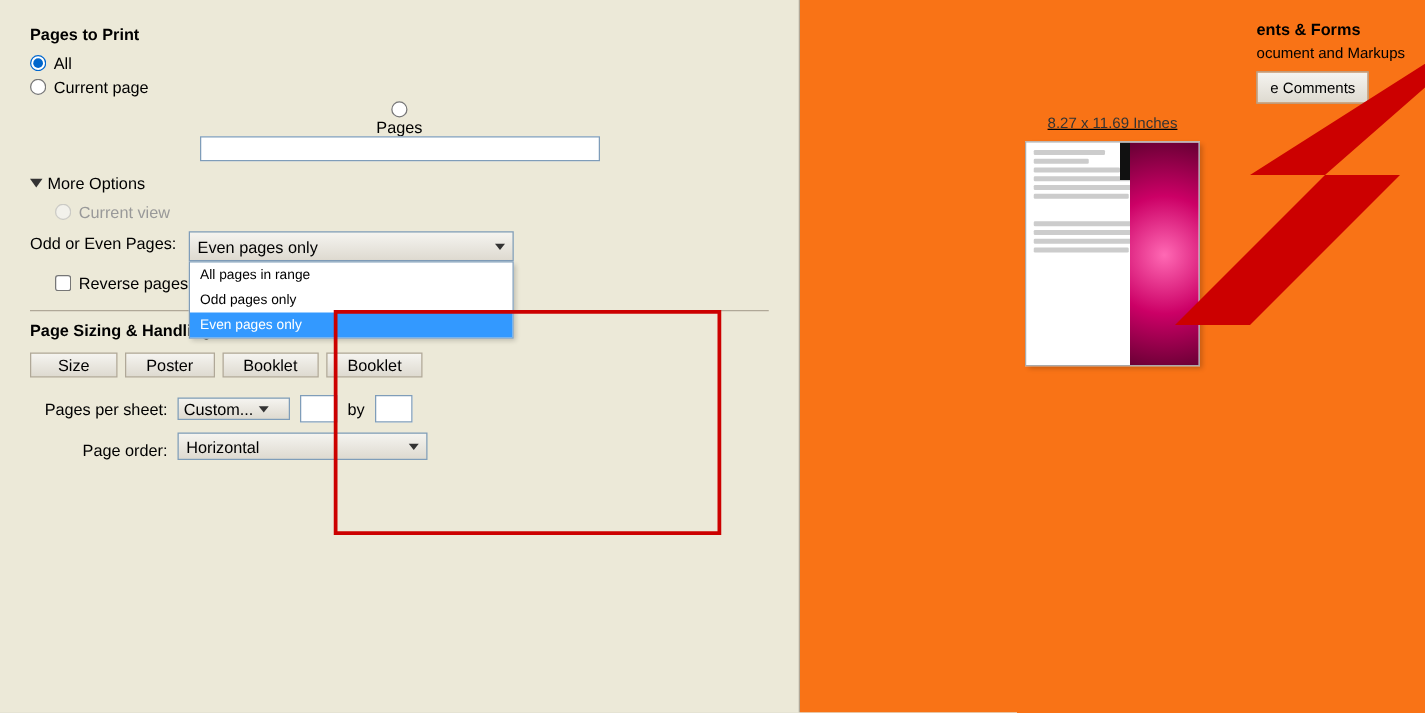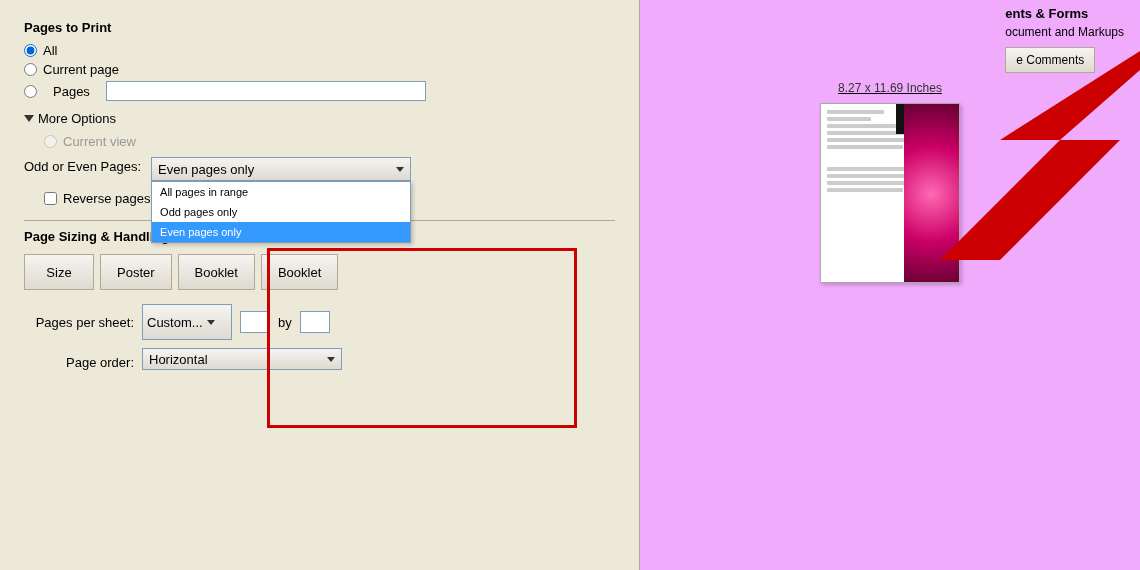--- a/index.html
+++ b/index.html
@@ -24,22 +24,22 @@
     .left-panel {
       width: 640px;
       padding: 20px 24px;
       background: #ece9d8;
       border-right: 1px solid #b0a898;
       flex-shrink: 0;
     }
 
     .right-panel {
       flex: 1;
-      background: #f0abfc;
-      padding: 6px 16px;
+      background: #f97316;
+      padding: 16px 16px;
       position: relative;
     }
 
     .section-header {
       font-weight: bold;
       font-size: 13px;
       margin-bottom: 8px;
       color: #000;
     }
 
@@ -57,21 +57,22 @@
     }
 
     .radio-item input[type="radio"] {
       margin: 0;
       accent-color: #0066cc;
     }
 
     .pages-input {
       display: flex;
       align-items: center;
-      gap: 16px;
+      gap: 0;
+      flex-direction: column;
     }
 
     .pages-input input[type="text"] {
       width: 320px;
       height: 20px;
       border: 1px solid #7f9db9;
       background: white;
       font-size: 12px;
       padding: 1px 4px;
     }
@@ -188,21 +189,21 @@
       margin-bottom: 10px;
     }
 
     .buttons-row {
       display: flex;
       gap: 6px;
       margin-bottom: 14px;
     }
 
     .btn {
-      height: 36px;
+      height: 20px;
       padding: 0 16px;
       border: 1px solid #b0a898;
       background: linear-gradient(to bottom, #f5f4f0, #dedad0);
       font-size: 13px;
       cursor: pointer;
       min-width: 70px;
     }
 
     .pages-per-sheet-row {
       display: flex;
@@ -213,21 +214,21 @@
 
     .pages-per-sheet-label {
       min-width: 110px;
       text-align: right;
       font-size: 13px;
     }
 
     .small-dropdown {
       display: flex;
       align-items: center;
-      height: 36px;
+      height: 18px;
       border: 1px solid #7f9db9;
       background: linear-gradient(to bottom, #f5f4f0, #dedad0);
       padding: 0 4px;
       cursor: pointer;
       font-size: 13px;
       gap: 4px;
       min-width: 90px;
     }
 
     .small-input {

